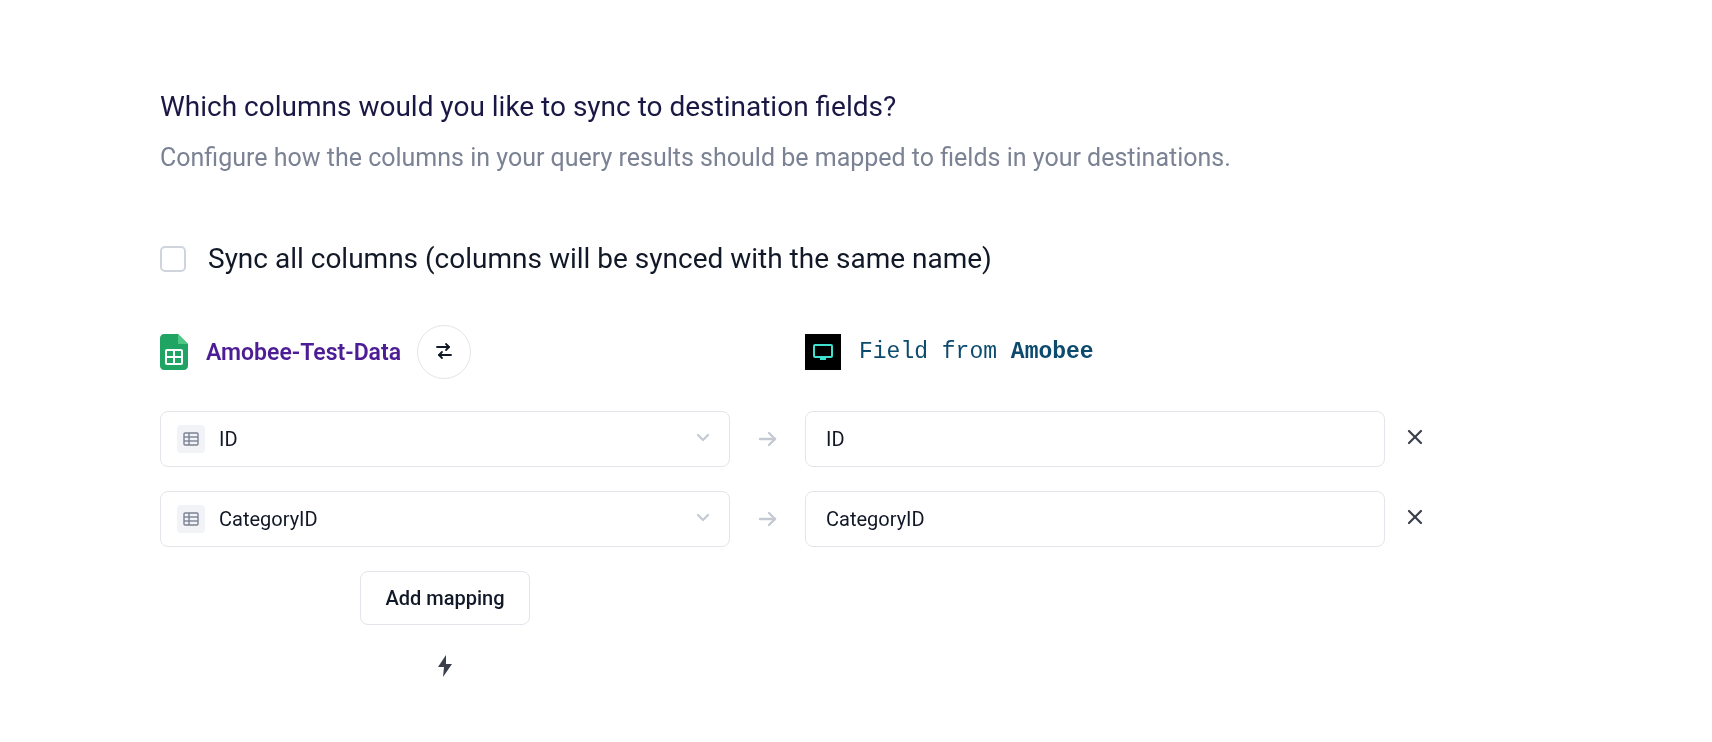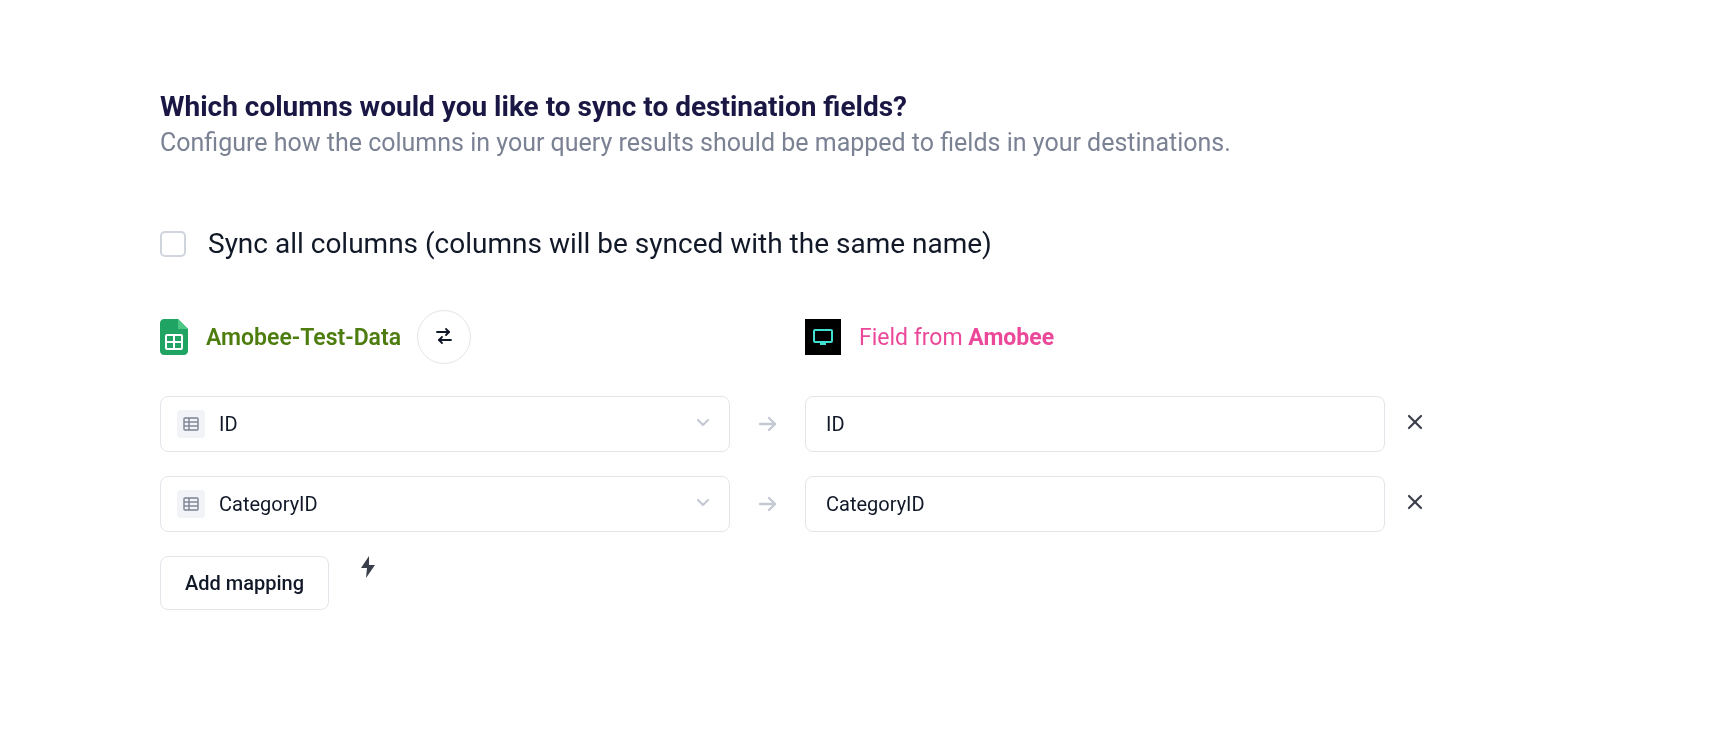--- a/index.html
+++ b/index.html
@@ -5,23 +5,23 @@
   * { box-sizing: border-box; margin: 0; padding: 0; }
   body {
     font-family: -apple-system, BlinkMacSystemFont, "Segoe UI", Roboto, "Helvetica Neue", Arial, sans-serif;
     background: #ffffff;
     width: 1712px;
     height: 742px;
     padding: 90px 160px;
   }
   .heading {
     font-size: 28px;
-    font-weight: 700;
+    font-weight: 400;
     color: #1a1744;
-    margin-bottom: 5px;
+    margin-bottom: 20px;
   }
   .subheading {
     font-size: 25px;
     font-weight: 400;
     color: #7b8294;
     margin-bottom: 70px;
   }
   .checkbox-row {
     display: flex;
     align-items: center;
@@ -72,21 +72,21 @@
   }
   .sheet-icon {
     width: 28px;
     height: 36px;
     margin-right: 18px;
     flex-shrink: 0;
   }
   .source-name {
     font-size: 23px;
     font-weight: 600;
-    color: #4d7c0f;
+    color: #4c1d95;
     margin-right: 16px;
   }
   .sync-icon-btn {
     width: 54px;
     height: 54px;
     border-radius: 50%;
     border: 1.5px solid #e2e5ea;
     background: #ffffff;
     display: inline-flex;
     align-items: center;
@@ -98,21 +98,22 @@
     height: 36px;
     background: #000000;
     display: inline-flex;
     align-items: center;
     justify-content: center;
     margin-right: 18px;
     flex-shrink: 0;
   }
   .dest-label {
     font-size: 23px;
-    color: #ec4899;
+    color: #0c4a6e;
+    font-family: Liberation Mono, monospace;
   }
   .dest-label .bold {
     font-weight: 700;
   }
   .select-box {
     display: flex;
     align-items: center;
     height: 56px;
     border: 1.5px solid #e2e5ea;
     border-radius: 8px;
@@ -173,23 +174,24 @@
   .delete-cell {
     height: 56px;
     margin-bottom: 24px;
     display: flex;
     align-items: center;
     justify-content: center;
     cursor: pointer;
   }
   .footer-row {
     display: flex;
-    align-items: flex-start;
+    align-items: center;
     gap: 30px;
     margin-top: 6px;
+    flex-direction: column;
   }
   .add-mapping-btn {
     border: 1.5px solid #e2e5ea;
     background: #ffffff;
     border-radius: 8px;
     padding: 14px 24px;
     font-size: 20px;
     font-weight: 500;
     color: #111827;
     cursor: pointer;

